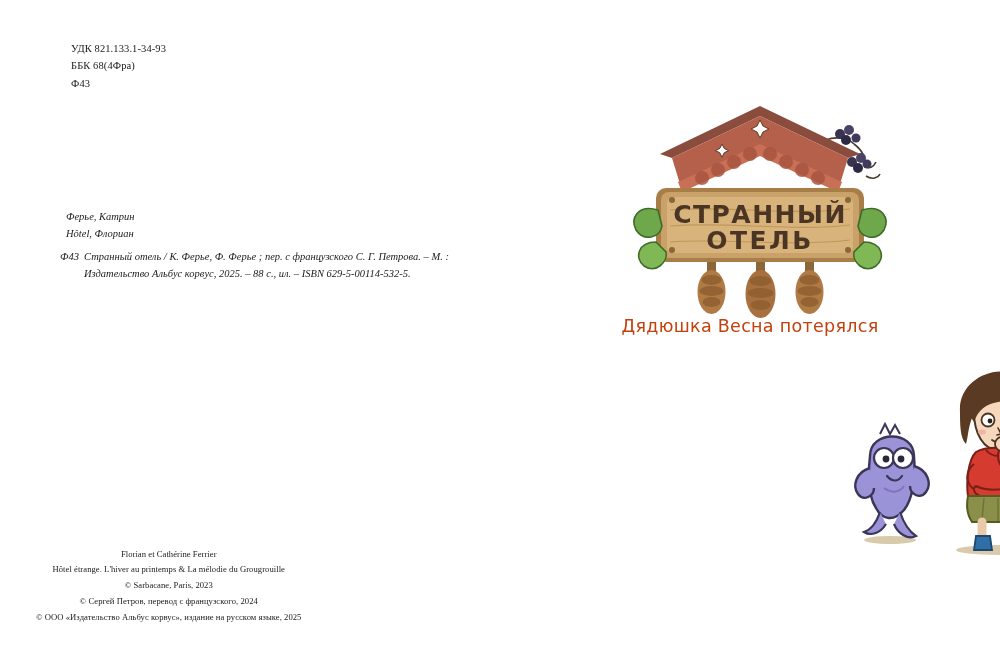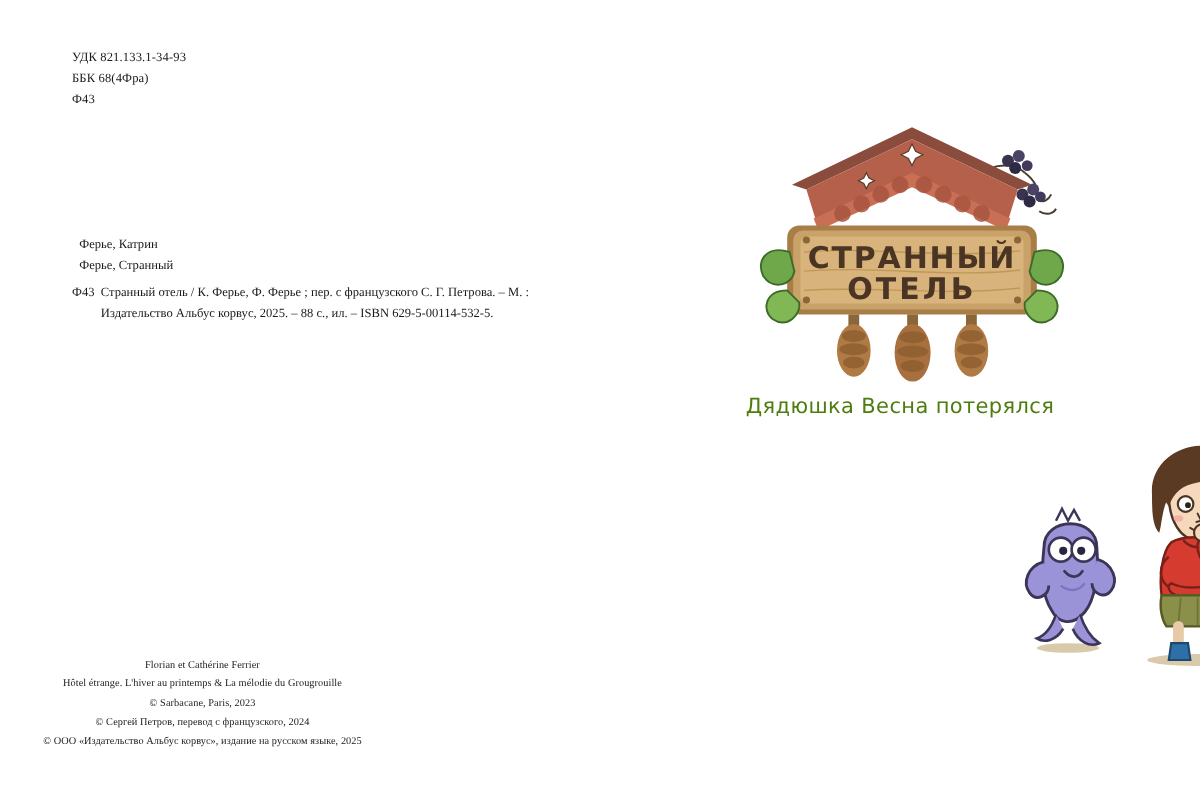--- a/index.html
+++ b/index.html
@@ -33,28 +33,29 @@
   }
 
   .udk-block {
     position: absolute;
     left: 60px;
     top: 40px;
     font-size: 10.5px;
     line-height: 1.65;
     letter-spacing: 0.1px;
   }
-  .udk-block div { white-space: nowrap; }
+  .udk-block div { white-space: nowrap; margin-left: 11px; }
 
   .cip-block {
     position: absolute;
     left: 60px;
-    top: 196px;
+    top: 208px;
     font-size: 10.5px;
     line-height: 1.62;
+    font-style: italic;
   }
   .cip-block .author-line { margin-left: 6px; }
   .cip-row {
     display: flex;
     margin-top: 6px;
   }
   .cip-row .code {
     width: 24px;
     flex: 0 0 24px;
   }
@@ -86,26 +87,26 @@
     position: absolute;
     left: 130px;
     top: 92px;
     width: 260px;
     height: 220px;
   }
 
   .subtitle {
     position: absolute;
     left: 0;
-    top: 329px;
+    top: 316px;
     width: 500px;
     text-align: center;
     font-family: "DejaVu Sans", sans-serif;
     font-size: 17.5px;
-    color: #4d7c0f;
+    color: #c2410c;
     letter-spacing: 0.3px;
   }
 
   .characters {
     position: absolute;
     left: 340px;
     top: 360px;
     width: 260px;
     height: 200px;
   }
@@ -120,21 +121,21 @@
   <div class="left-page">
 
     <div class="udk-block">
       <div>УДК 821.133.1-34-93</div>
       <div>ББК 68(4Фра)</div>
       <div>Ф43</div>
     </div>
 
     <div class="cip-block">
       <div class="author-line">Ферье, Катрин</div>
-      <div class="author-line">Ферье, Странный</div>
+      <div class="author-line">Hôtel, Флориан</div>
       <div class="cip-row">
         <div class="code">Ф43</div>
         <div class="body">
           <div>Странный отель / К. Ферье, Ф. Ферье ; пер. с французского С. Г. Петрова. – М. :</div>
           <div>Издательство Альбус корвус, 2025. – 88 с., ил. – ISBN 629-5-00114-532-5.</div>
         </div>
       </div>
     </div>
 
     <div class="copyright-block">

